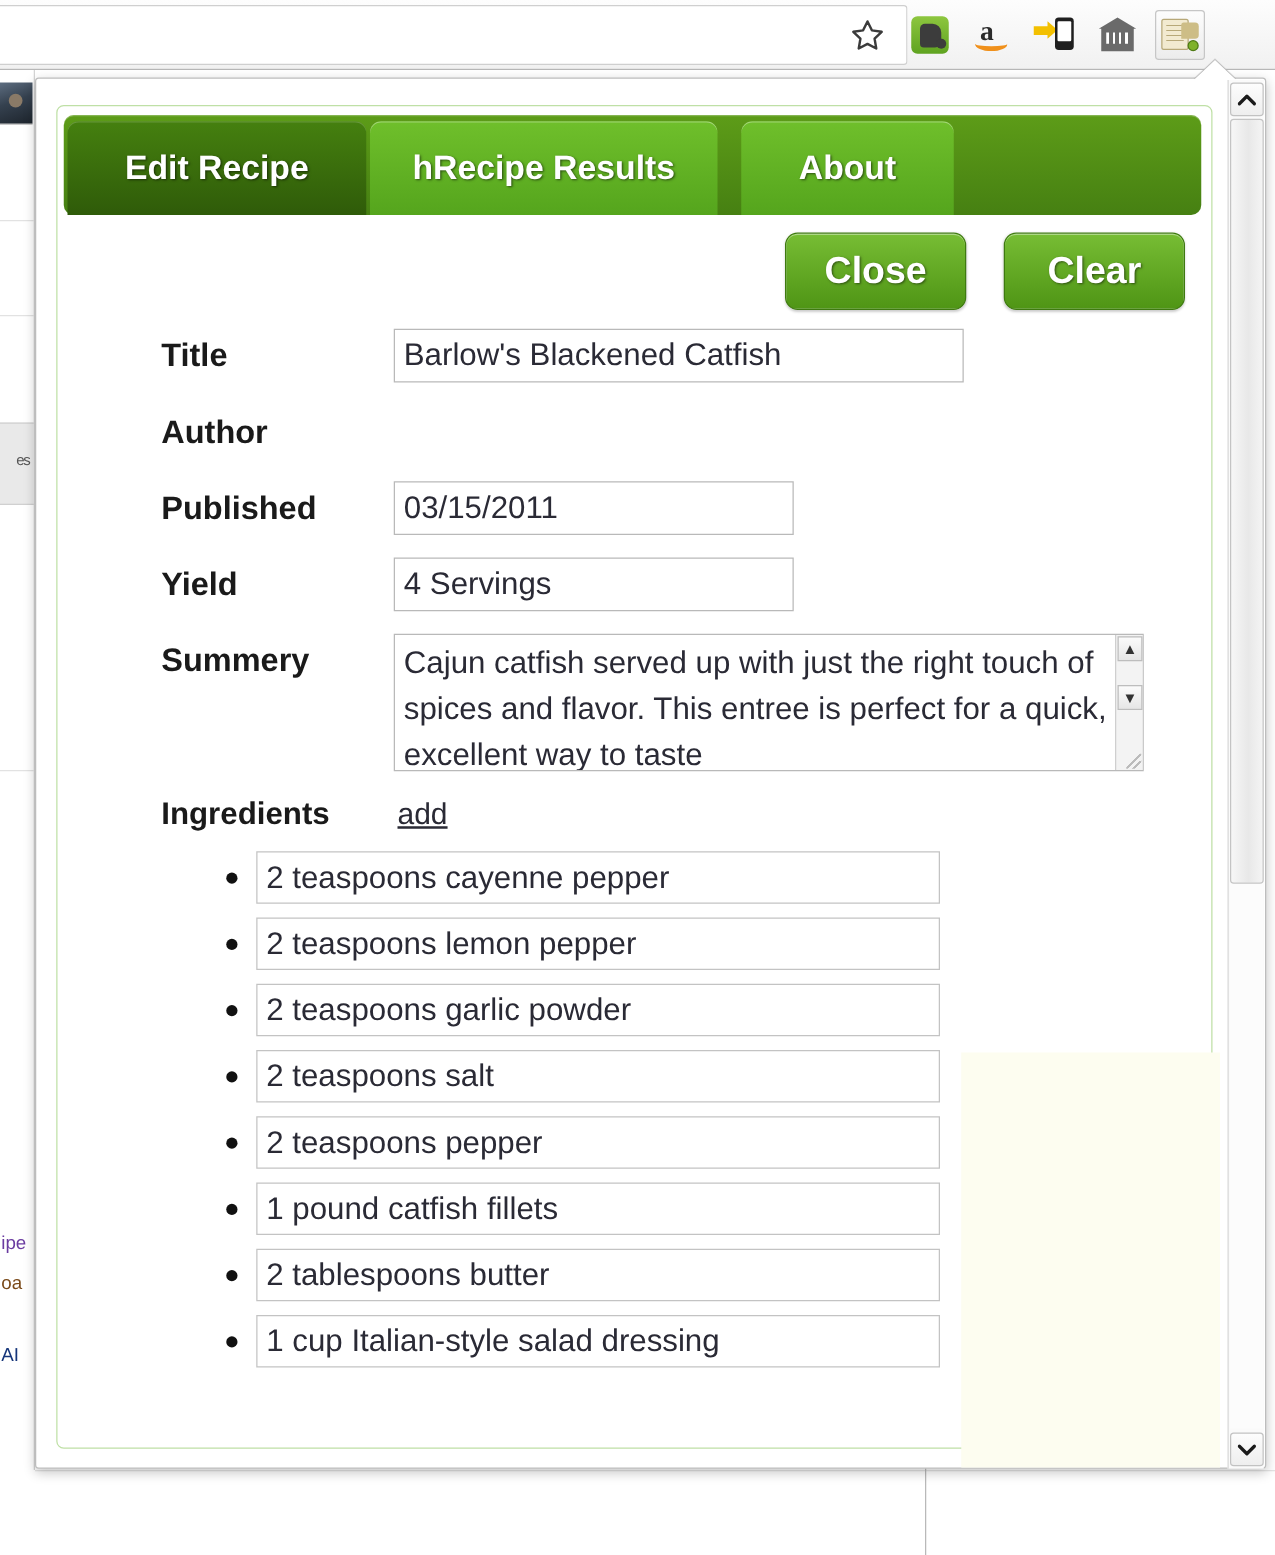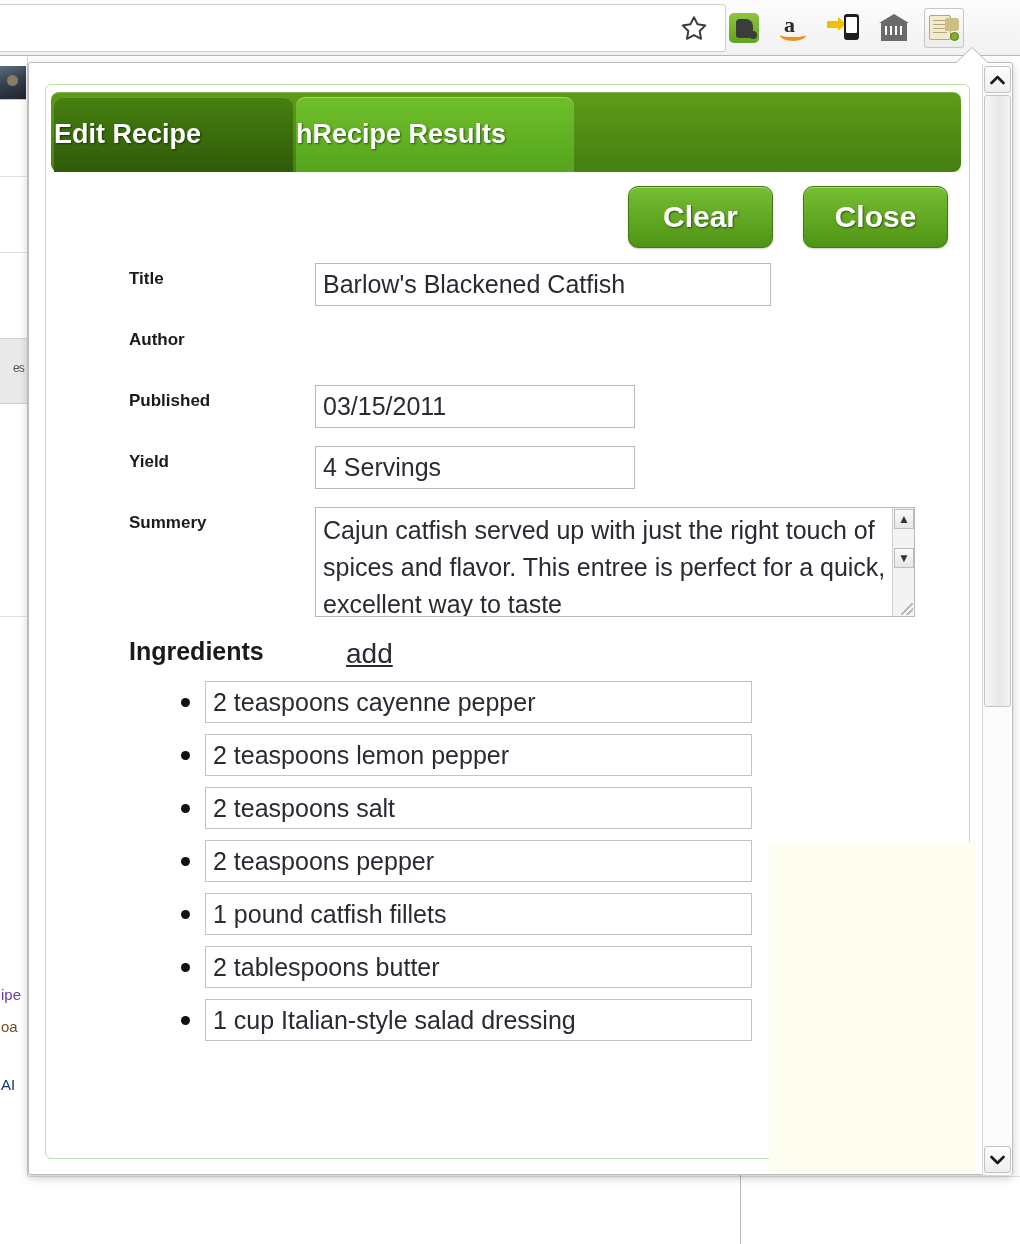--- a/index.html
+++ b/index.html
@@ -262,21 +262,21 @@
     background: linear-gradient(#5d9c18, #468012);
     border-radius: 8px;
     box-shadow: inset 0 1px 0 rgba(255,255,255,0.25);
   }
   .tab {
     position: absolute;
     top: 5px;
     height: 75px;
     display: flex;
     align-items: center;
-    justify-content: flex-start;
+    justify-content: center;
     font-size: 27px;
     font-weight: bold;
     color: #ffffff;
     text-shadow: 1px 1px 2px rgba(0,0,0,0.55);
     border-radius: 9px 9px 0 0;
     cursor: pointer;
     white-space: nowrap;
   }
   .tab.active {
     background: linear-gradient(#45800f, #2f5b09);
@@ -318,21 +318,21 @@
     left: 0; top: 178px;
     width: 925px;
   }
   .frow {
     position: relative;
     height: 61px;
   }
   .flabel {
     position: absolute;
     left: 83px; top: 6px;
-    font-size: 17px;
+    font-size: 26px;
     font-weight: bold;
     color: #1a1a1a;
     white-space: nowrap;
   }
   .finput {
     position: absolute;
     left: 269px; top: 0;
     height: 43px;
     font-size: 25px;
     color: #2a2a35;
@@ -393,24 +393,23 @@
     position: absolute;
     left: 0; top: 0;
     height: 44px;
   }
   .ing-title {
     position: absolute; left: 83px; top: 0;
     font-size: 25px; font-weight: bold; color: #1a1a1a;
   }
   .ing-add {
     position: absolute; left: 272px; top: 1px;
-    font-size: 28px; color: #2a2a35;
+    font-size: 24px; color: #2a2a35;
     text-decoration: underline;
     cursor: pointer;
-    margin-left: 28px;
   }
   .ing-list {
     position: absolute;
     left: 0; top: 44px;
     width: 925px;
   }
   .ing-row {
     position: relative;
     height: 53px;
   }
@@ -558,28 +557,31 @@
 
         <div class="ivory-panel"></div>
 
         <div class="tabbar">
           <div class="tab active tab0">
             <span>Edit Recipe</span>
           </div>
           <div class="tab inactive tab1">
             <span>hRecipe Results</span>
           </div>
+          <div class="tab inactive tab2">
+            <span>About</span>
+          </div>
         </div>
 
         <div class="btn-row">
           <div class="gbtn">
+            <span>Close</span>
+          </div>
+          <div class="gbtn">
             <span>Clear</span>
-          </div>
-          <div class="gbtn">
-            <span>Close</span>
           </div>
         </div>
 
         <div class="form">
 
           <div class="frow">
             <div class="flabel">Title</div>
             <input class="finput wide" type="text" value="Barlow's Blackened Catfish" style="">
           </div>
 
@@ -619,20 +621,24 @@
               <div class="ing-row">
                 <span class="ing-bullet"></span>
                 <input class="ing-input" type="text" value="2 teaspoons cayenne pepper" style="">
               </div>
               <div class="ing-row">
                 <span class="ing-bullet"></span>
                 <input class="ing-input" type="text" value="2 teaspoons lemon pepper" style="">
               </div>
               <div class="ing-row">
                 <span class="ing-bullet"></span>
+                <input class="ing-input" type="text" value="2 teaspoons garlic powder" style="">
+              </div>
+              <div class="ing-row">
+                <span class="ing-bullet"></span>
                 <input class="ing-input" type="text" value="2 teaspoons salt" style="">
               </div>
               <div class="ing-row">
                 <span class="ing-bullet"></span>
                 <input class="ing-input" type="text" value="2 teaspoons pepper" style="">
               </div>
               <div class="ing-row">
                 <span class="ing-bullet"></span>
                 <input class="ing-input" type="text" value="1 pound catfish fillets" style="">
               </div>

